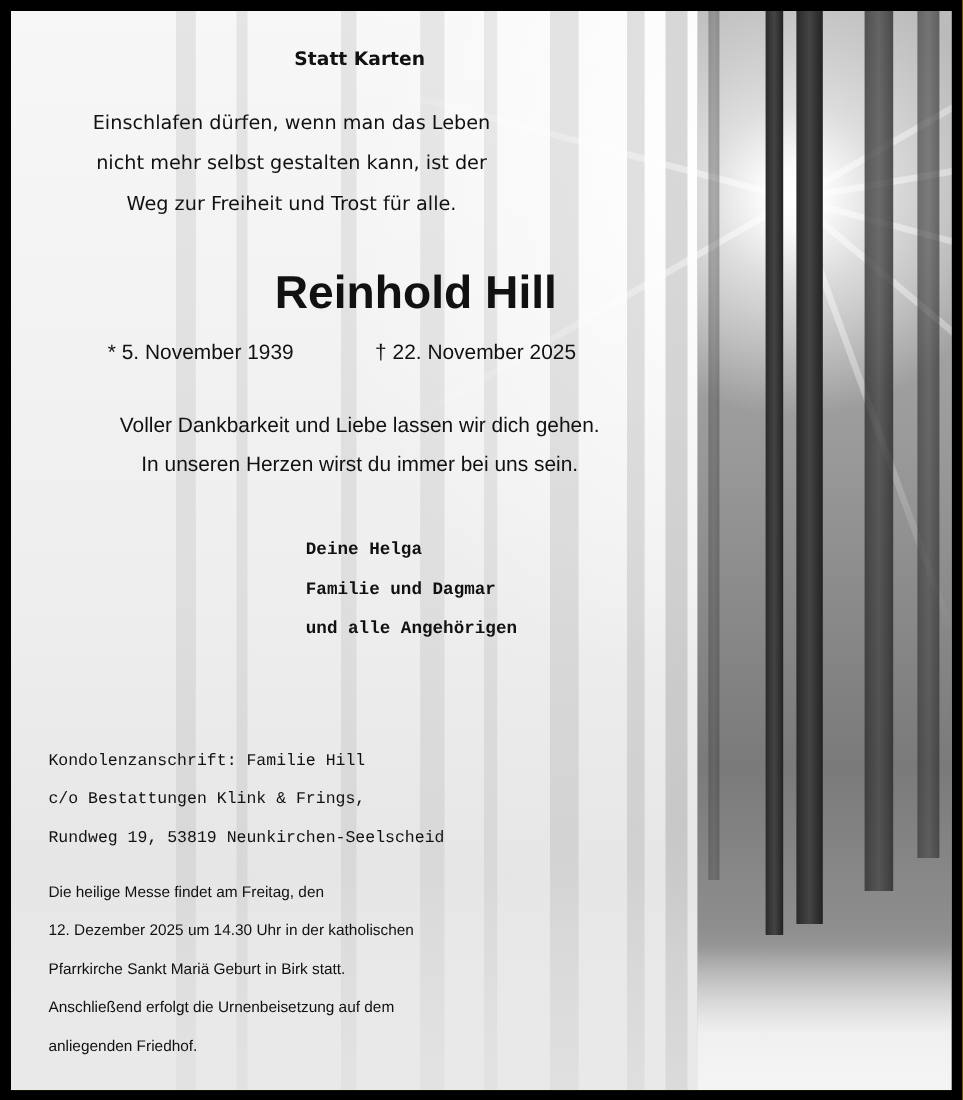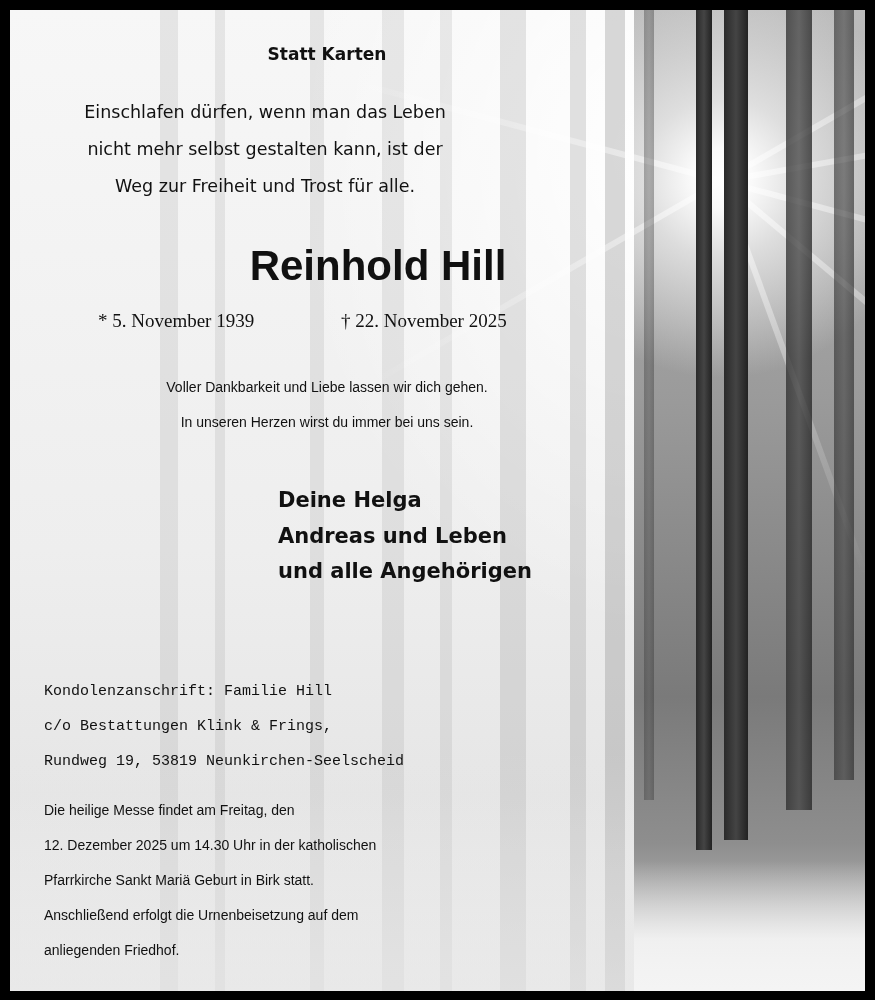--- a/index.html
+++ b/index.html
@@ -48,30 +48,30 @@
 
     .text { position: absolute; white-space: nowrap; }
     .center { text-align: center; }
     .statt { left: 0; width: 634px; top: 34px; font-weight: bold; font-size: 17px; }
     .poem { left: 0; width: 510px; top: 84px; font-size: 17.5px; line-height: 37px; }
     .name {
       left: 0; width: 736px; top: 232px;
       font-family: "Liberation Sans", sans-serif; font-weight: bold; font-size: 42px;
     }
     .dates {
-      top: 300px; font-family: Liberation Serif, serif; font-size: 19px;
+      top: 300px; font-family: Liberation Sans, sans-serif; font-size: 19px;
     }
     .born { left: 88px; }
     .died { left: 331px; }
     .farewell {
       left: 0; width: 634px; top: 360px;
-      font-family: "Liberation Sans", sans-serif; font-size: 14px; line-height: 35px;
+      font-family: "Liberation Sans", sans-serif; font-size: 19px; line-height: 35px;
     }
     .family {
-      left: 268px; top: 473px; font-weight: bold; font-size: 21px; line-height: 35.5px;
+      left: 268px; top: 473px; font-weight: bold; font-size: 16px; line-height: 35.5px; font-family: Liberation Mono, monospace;
     }
     .condolence {
       left: 34px; top: 664px; font-family: Liberation Mono, monospace;
       font-size: 15px; line-height: 35px;
     }
     .mass {
       left: 34px; top: 783px; font-family: "Liberation Sans", sans-serif;
       font-size: 14px; line-height: 35px;
     }
     .line { display: block; }
@@ -121,21 +121,21 @@
   <div class="text dates born">* 5. November 1939</div>
   <div class="text dates died">† 22. November 2025</div>
 
   <div class="text center farewell">
     <span class="line">Voller Dankbarkeit und Liebe lassen wir dich gehen.</span>
     <span class="line">In unseren Herzen wirst du immer bei uns sein.</span>
   </div>
 
   <div class="text family">
     <span class="line">Deine Helga</span>
-    <span class="line">Andreas und Leben</span>
+    <span class="line">Familie und Dagmar</span>
     <span class="line">und alle Angehörigen</span>
   </div>
 
   <div class="text condolence">
     <span class="line">Kondolenzanschrift: Familie Hill</span>
     <span class="line">c/o Bestattungen Klink &amp; Frings,</span>
     <span class="line">Rundweg 19, 53819 Neunkirchen-Seelscheid</span>
   </div>
 
   <div class="text mass">

